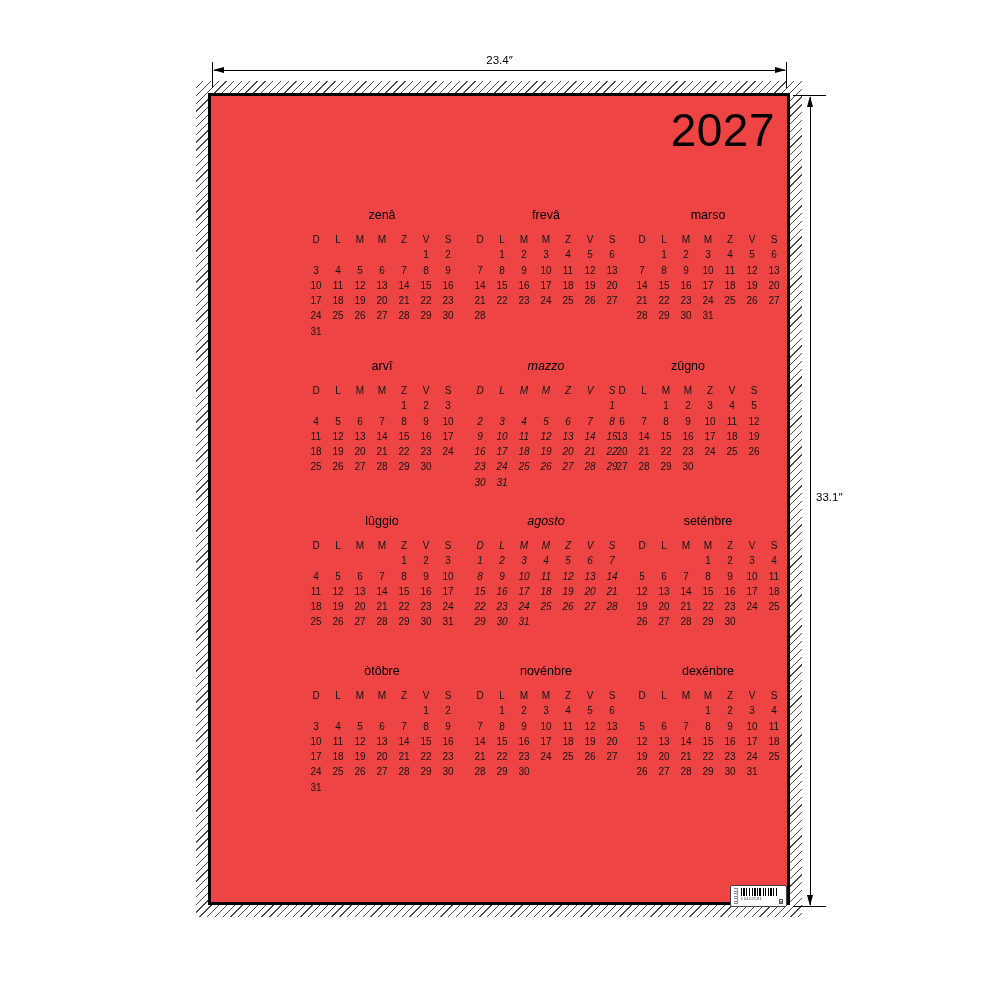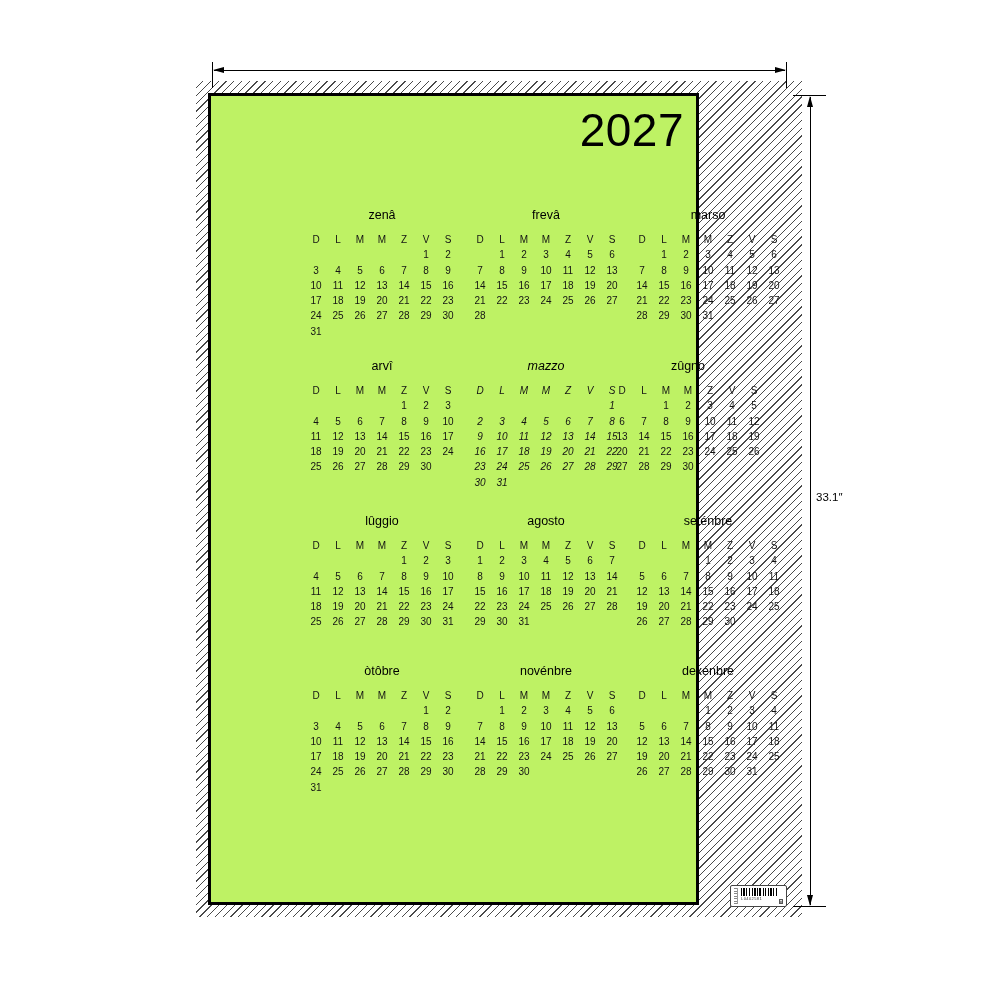--- a/index.html
+++ b/index.html
@@ -8,22 +8,22 @@
   .stage { position:relative; width:1000px; height:1000px; background:#fff; overflow:hidden; }
 
   
   .hatch {
     position:absolute; left:196px; top:81px; width:606px; height:836px;
     background:repeating-linear-gradient(135deg, #ffffff 0px, #ffffff 4.6px, #4a4a4a 4.6px, #4a4a4a 5.5px);
   }
 
   
   .poster {
-    position:absolute; left:208px; top:93px; width:491px; height:812px;
-    background:#bef264; border:3px solid #000;
+    position:absolute; left:208px; top:93px; width:582px; height:812px;
+    background:#ef4444; border:3px solid #000;
   }
 
   .year {
     position:absolute; top:10px; right:12px;
     font-size:46px; line-height:1.05; letter-spacing:0.5px; color:#000;
   }
 
   
   .month { position:absolute; width:154px;margin-left:40px; }
   .mtitle { font-size:12.5px; line-height:14px; text-align:center; color:#000; }
@@ -387,21 +387,21 @@
             <div class="cell">24</div>
             <div class="cell">25</div>
             <div class="cell">26</div>
             <div class="cell">27</div>
             <div class="cell">28</div>
             <div class="cell">29</div>
             <div class="cell">30</div>
             <div class="cell">31</div>
           </div>
         </div>
-        <div class="month" style="left: 218px; top: 418px;">
+        <div class="month" style="left: 218px; top: 418px; font-style: italic;">
           <div class="mtitle">agosto</div>
           <div class="mgrid">
             <div class="cell">D</div>
             <div class="cell">L</div>
             <div class="cell">M</div>
             <div class="cell">M</div>
             <div class="cell">Z</div>
             <div class="cell">V</div>
             <div class="cell">S</div>
             <div class="cell">1</div>
@@ -629,20 +629,21 @@
       </div>
       <div class="bc-box">▮</div>
     </div>
   </div>
 
   <div class="tick-v" style="left:212px; top:62px;"></div>
   <div class="tick-v" style="left:786px; top:62px;"></div>
   <div class="dimline-h" style="left:214px; top:70px; width:571px;"></div>
   <div class="arr left" style="left:213px; top:67px;"></div>
   <div class="arr right" style="left:775px; top:67px;"></div>
+  <div class="dimlabel w">23.4″</div>
 
   <div class="tick-h" style="left:793px; top:95px;"></div>
   <div class="tick-h" style="left:793px; top:906px;"></div>
   <div class="dimline-v" style="left:810px; top:97px; height:808px;"></div>
   <div class="arr up" style="left:807px; top:96px;"></div>
   <div class="arr down" style="left:807px; top:895px;"></div>
   <div class="dimlabel h">33.1″</div>
 
 </div>
 

